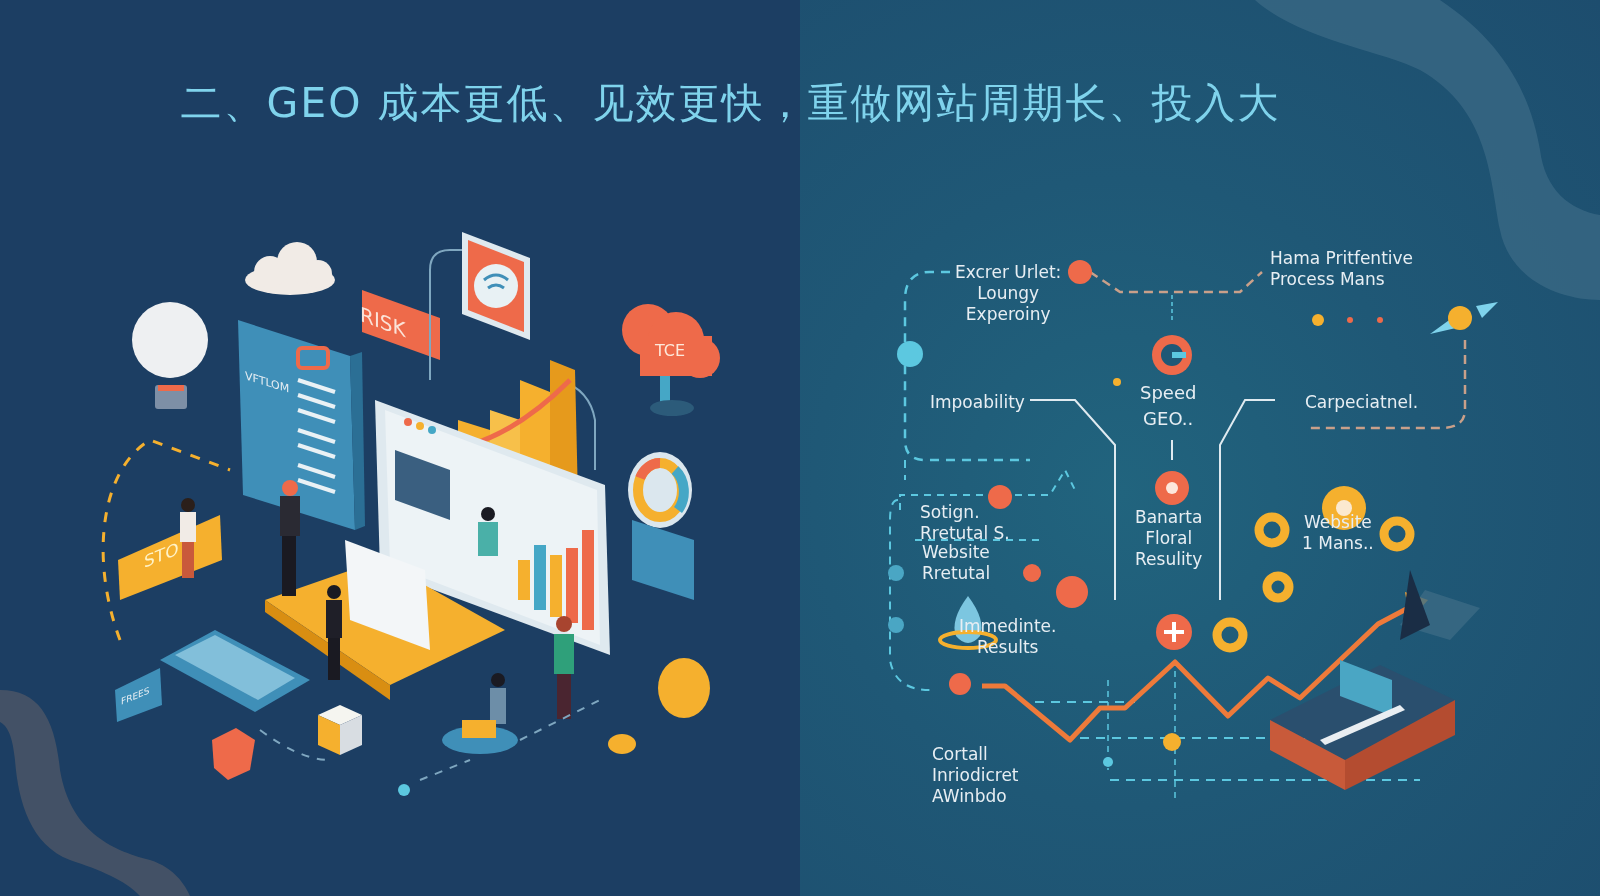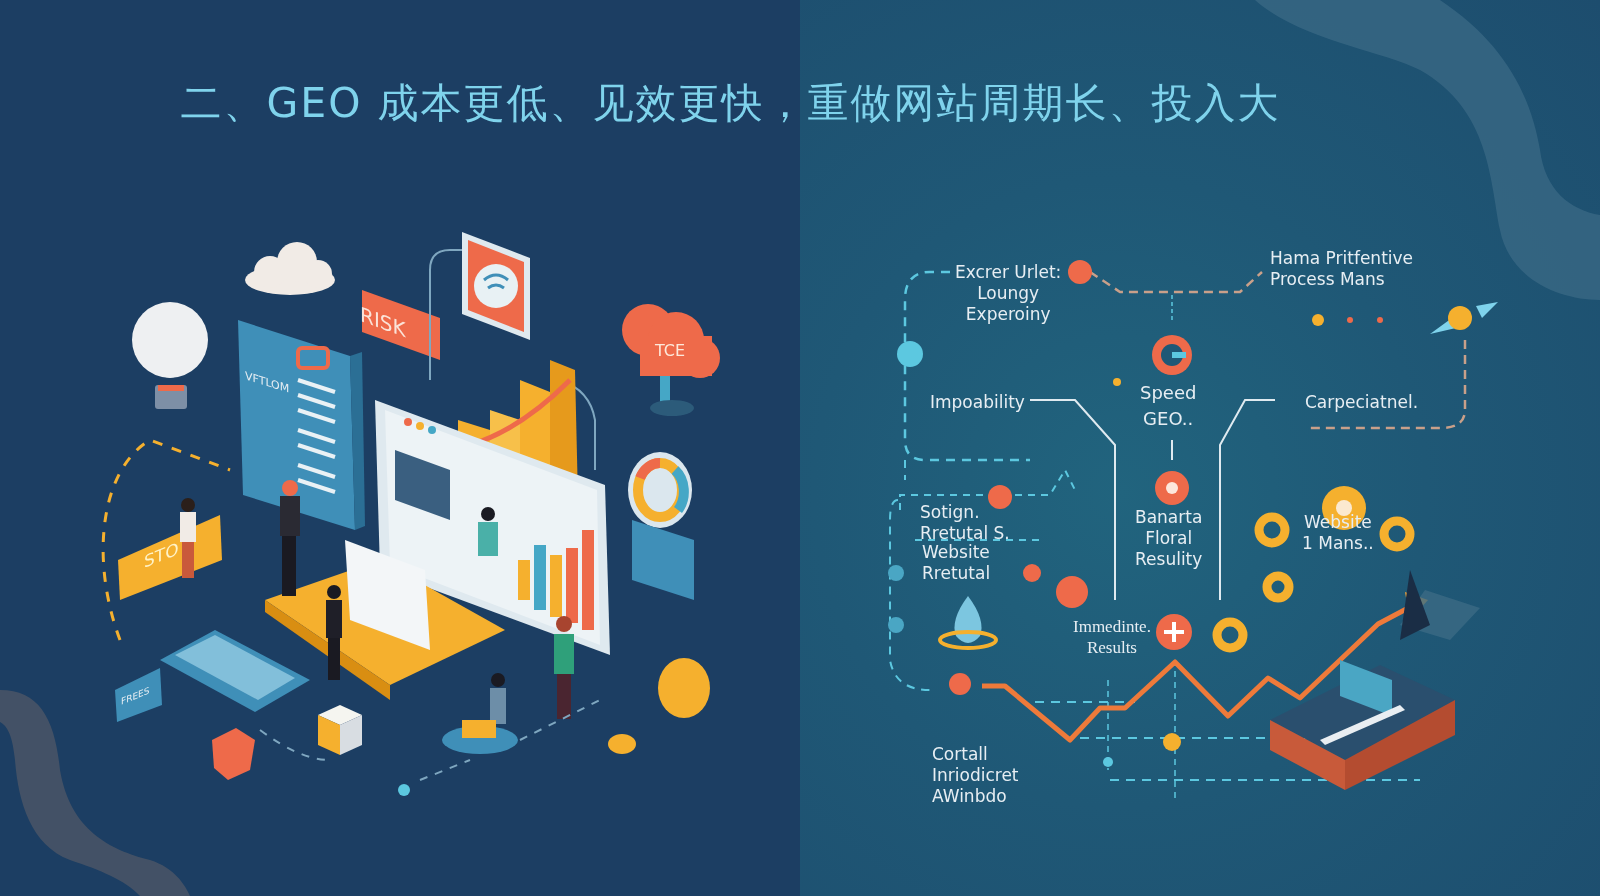--- a/index.html
+++ b/index.html
@@ -274,21 +274,21 @@
 </div>
 <div class="lbl left" style="left:922px;top:542px;">
   <span class="line">Website</span>
   <span class="line">Rretutal</span>
 </div>
 <div class="lbl" style="left:1135px;top:507px;">
   <span class="line">Banarta</span>
   <span class="line">Floral</span>
   <span class="line">Resulity</span>
 </div>
-<div class="lbl" style="left:1073px;top:616px;font-family:Liberation Serif, serif;">
+<div class="lbl" style="left:959px;top:616px;">
   <span class="line">Immedinte.</span>
   <span class="line">Results</span>
 </div>
 <div class="lbl" style="left:1302px;top:512px;">
   <span class="line">Website</span>
   <span class="line">1 Mans..</span>
 </div>
 <div class="lbl left" style="left:932px;top:704px;margin-top:40px;">
   <span class="line">Cortall</span>
   <span class="line">Inriodicret</span>

